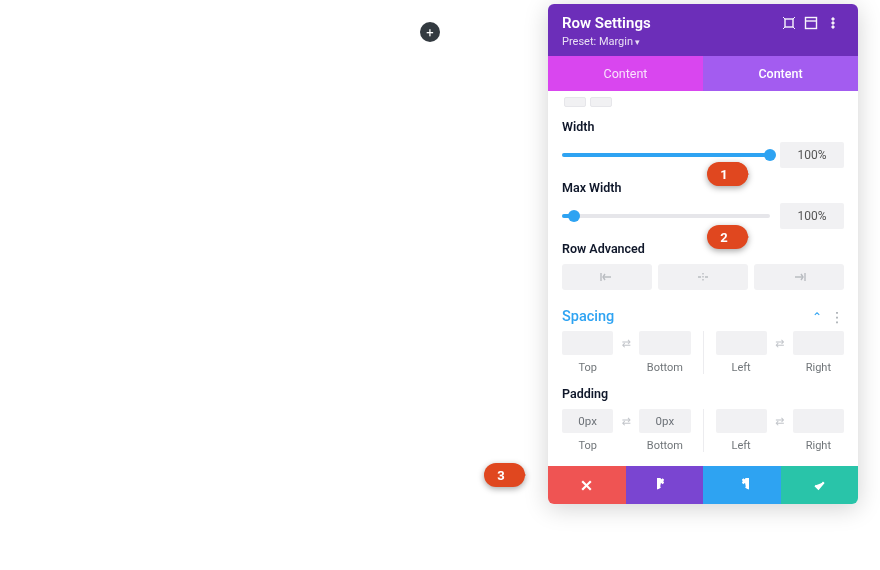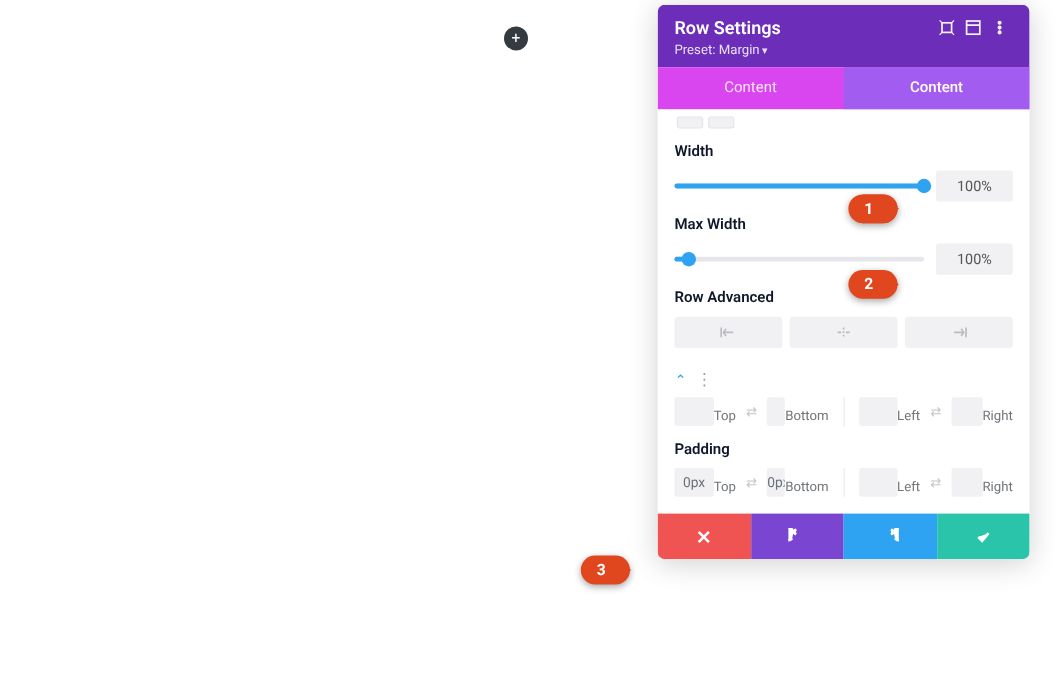--- a/index.html
+++ b/index.html
@@ -93,21 +93,21 @@
   }
   .section-title { flex: 1; font-size: 14.5px; font-weight: 500; }
   .section-title.link { color: #2ea3f2; }
   .section-caret { color: #2ea3f2; font-size: 12px; margin-right: 8px; cursor: pointer; }
   .section-more { color: #9aa0a6; font-size: 14px; cursor: pointer; }
 
   .spacing-grid {
     display: flex; gap: 12px; margin-top: 4px;
   }
   .spacing-half { flex: 1; display: flex; gap: 4px; align-items: flex-start; }
-  .sp-col { flex: 1; display: flex; flex-direction: row; align-items: center; }
+  .sp-col { flex: 1; display: flex; flex-direction: column; align-items: center; }
   .sp-input {
     width: 100%; height: 24px;
     background: #f1f1f3; border: none; border-radius: 2px;
     font-size: 11.5px; color: #6d7278; text-align: center;
   }
   .sp-label { font-size: 11px; color: #707579; margin-top: 6px; }
   .link-icon {
     width: 18px; height: 24px;
     display: flex; align-items: center; justify-content: center;
     color: #c3c6cb; font-size: 11px;
@@ -227,20 +227,21 @@
       <div class="align-btn">
         <svg viewBox="0 0 16 10">
             <line x1="14" y1="1" x2="14" y2="9"></line>
             <line x1="4" y1="5" x2="12" y2="5"></line>
             <polyline points="10,2 12,5 10,8"></polyline>
           </svg>
       </div>
     </div>
 
     <div class="section-head">
+      <div class="section-title link">Spacing</div>
       <div class="section-caret">⌃</div>
       <div class="section-more">⋮</div>
     </div>
 
     <div class="spacing-grid">
       <div class="spacing-half">
         <div class="sp-col">
           <input class="sp-input" value="" style="">
           <div class="sp-label">Top</div>
         </div>

